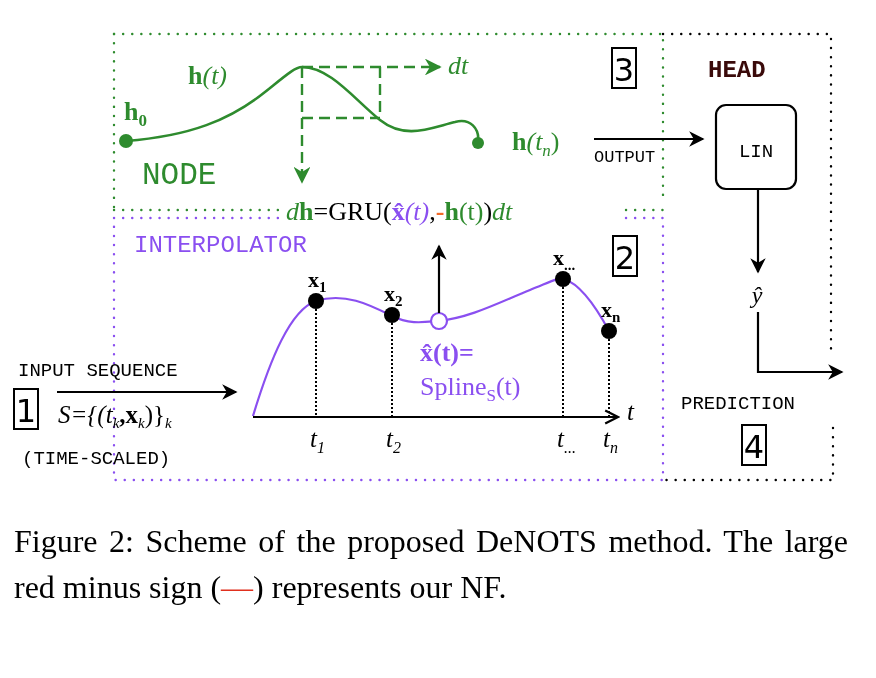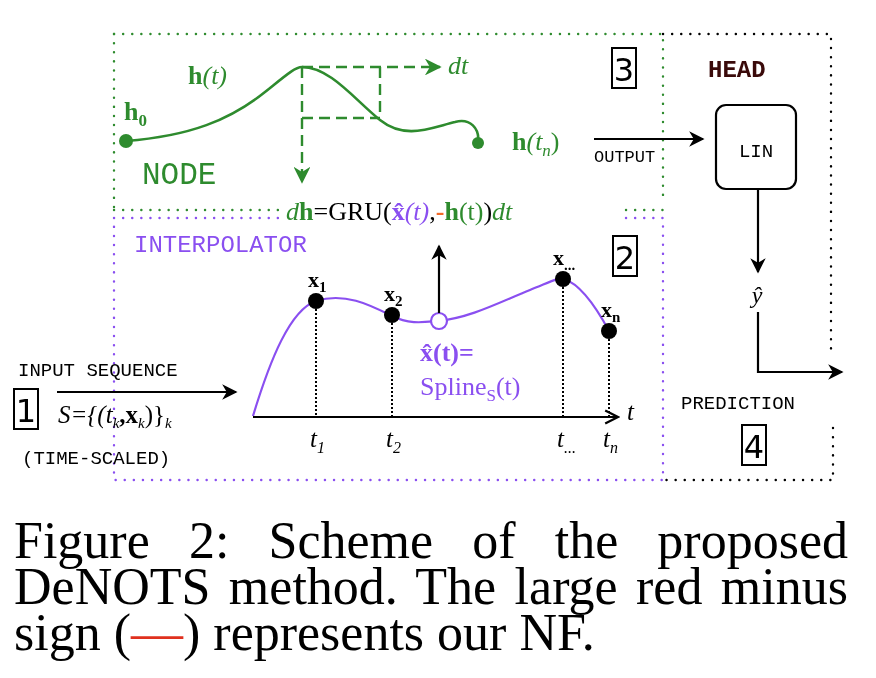--- a/index.html
+++ b/index.html
@@ -3,21 +3,21 @@
 <meta charset="utf-8">
 <style>
   html, body { margin: 0; padding: 0; background: #ffffff; }
   body { width: 876px; height: 678px; position: relative; overflow: hidden; }
   #figure { position: absolute; left: 0; top: 0; width: 876px; height: 500px; }
   .serif { font-family: "Liberation Serif", "DejaVu Serif", serif; }
   .mono { font-family: "Liberation Mono", "DejaVu Sans Mono", monospace; }
   #caption {
     position: absolute; left: 14px; top: 518px; width: 834px;
     font-family: "Liberation Serif", "DejaVu Serif", serif;
-    font-size: 52px; line-height: 46px; color: #000;
+    font-size: 32px; line-height: 46px; color: #000;
     text-align: justify; text-align-last: left;
   }
   #caption .red { color: #e0301e; }
 </style>
 </head>
 <body>
 
 <svg id="figure" viewBox="0 0 876 500" xmlns="http://www.w3.org/2000/svg">
   <defs>
     <marker id="arrGreen" viewBox="0 0 10 10" refX="9" refY="5" markerWidth="7" markerHeight="7" orient="auto">

